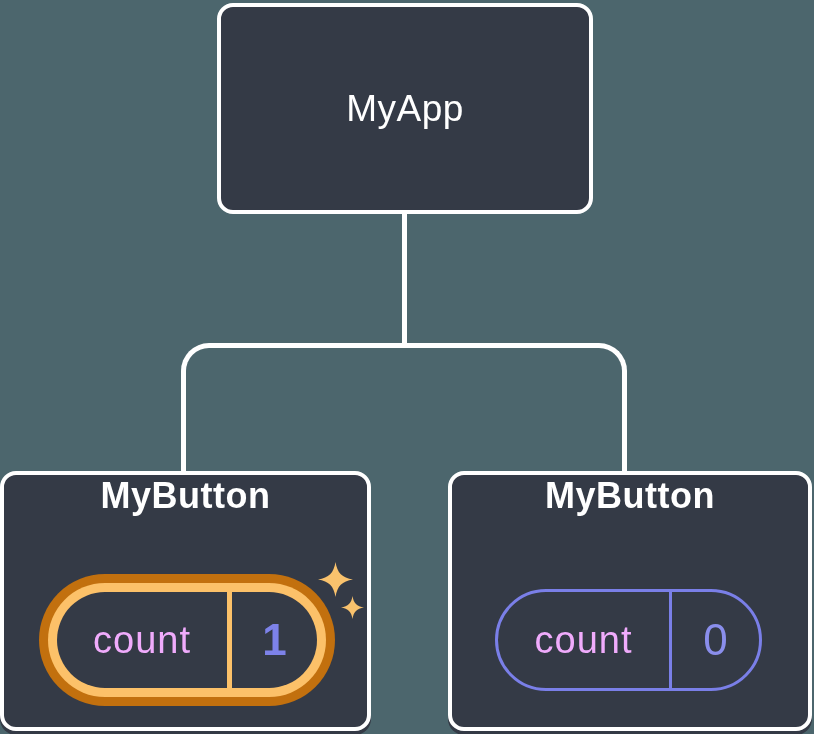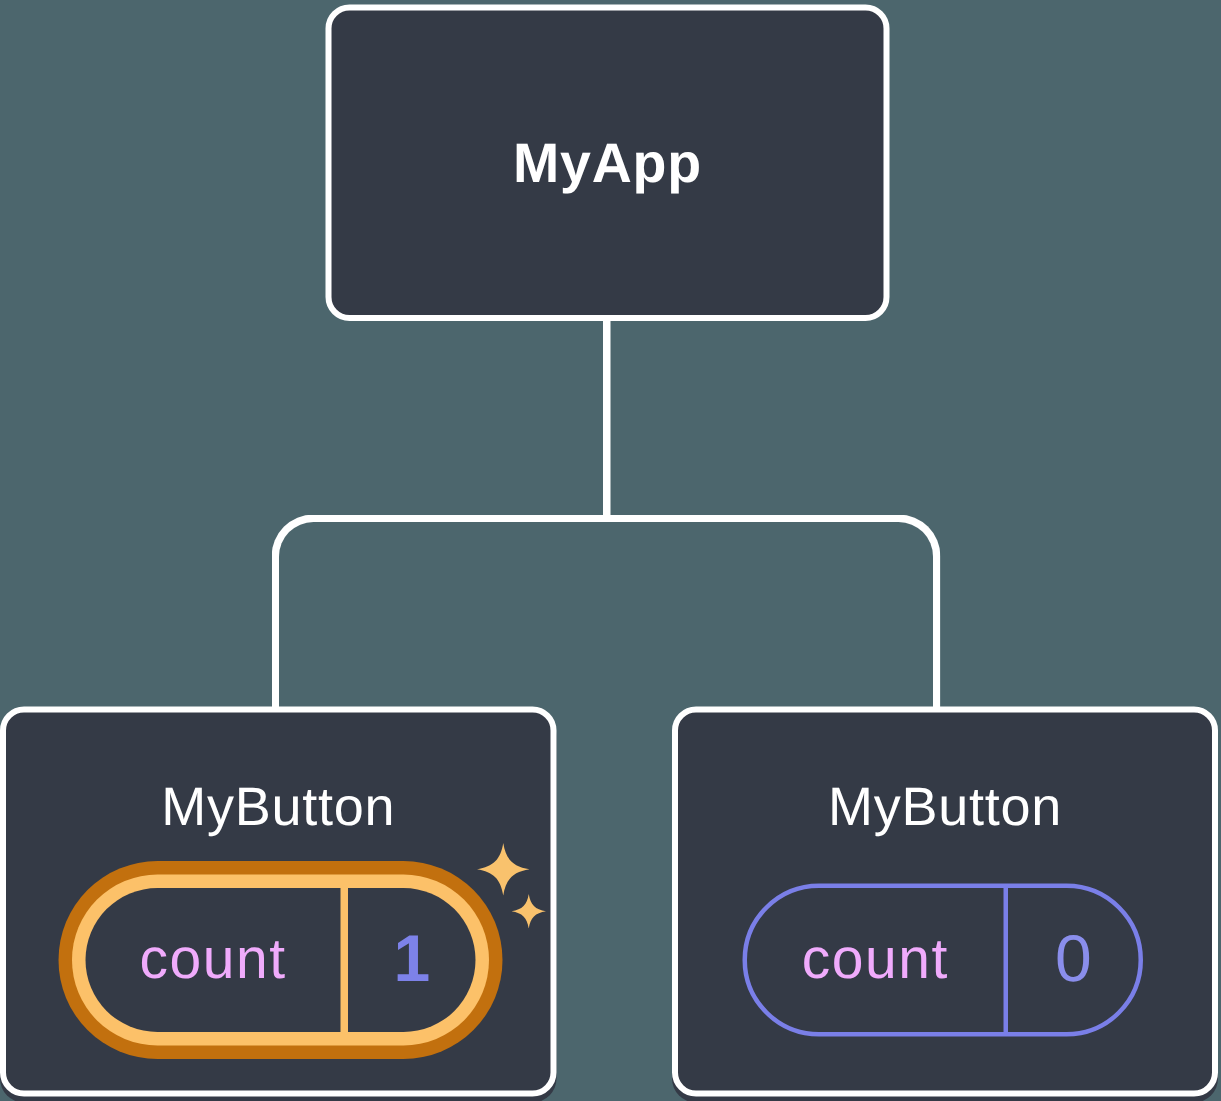--- a/index.html
+++ b/index.html
@@ -19,21 +19,21 @@
     border-radius: 16px;
   }
   .node-root {
     left: 217px; top: 3px;
     width: 376px; height: 211px;
     display: flex; align-items: center; justify-content: center;
   }
   .root-title {
     color: #ffffff;
     font-size: 37px;
-    font-weight: 700;
+    font-weight: 400;
     letter-spacing: 0.5px;
   }
   .stem {
     position: absolute;
     left: 402px; top: 212px;
     width: 5px; height: 134px;
     background: #ffffff;
   }
   .bracket {
     position: absolute;
@@ -44,25 +44,24 @@
     border-radius: 28px 28px 0 0;
   }
   .node-child {
     top: 471px;
     height: 260px;
     box-shadow: 0 4px 0 0 #343a46;
   }
   .node-child-left  { left: 0;     width: 371px; }
   .node-child-right { left: 448px; width: 364px; }
   .child-title {
-    margin-top: 42px;
     text-align: center;
     color: #ffffff;
     font-size: 36px;
-    font-weight: 400;
+    font-weight: 700;
     letter-spacing: 0.5px;
   }
   
   .pill-highlight {
     position: absolute;
     left: 35px; top: 99px;
     width: 296px; height: 132px;
     border-radius: 66px;
     background: #c2700e;
     padding: 9px;

